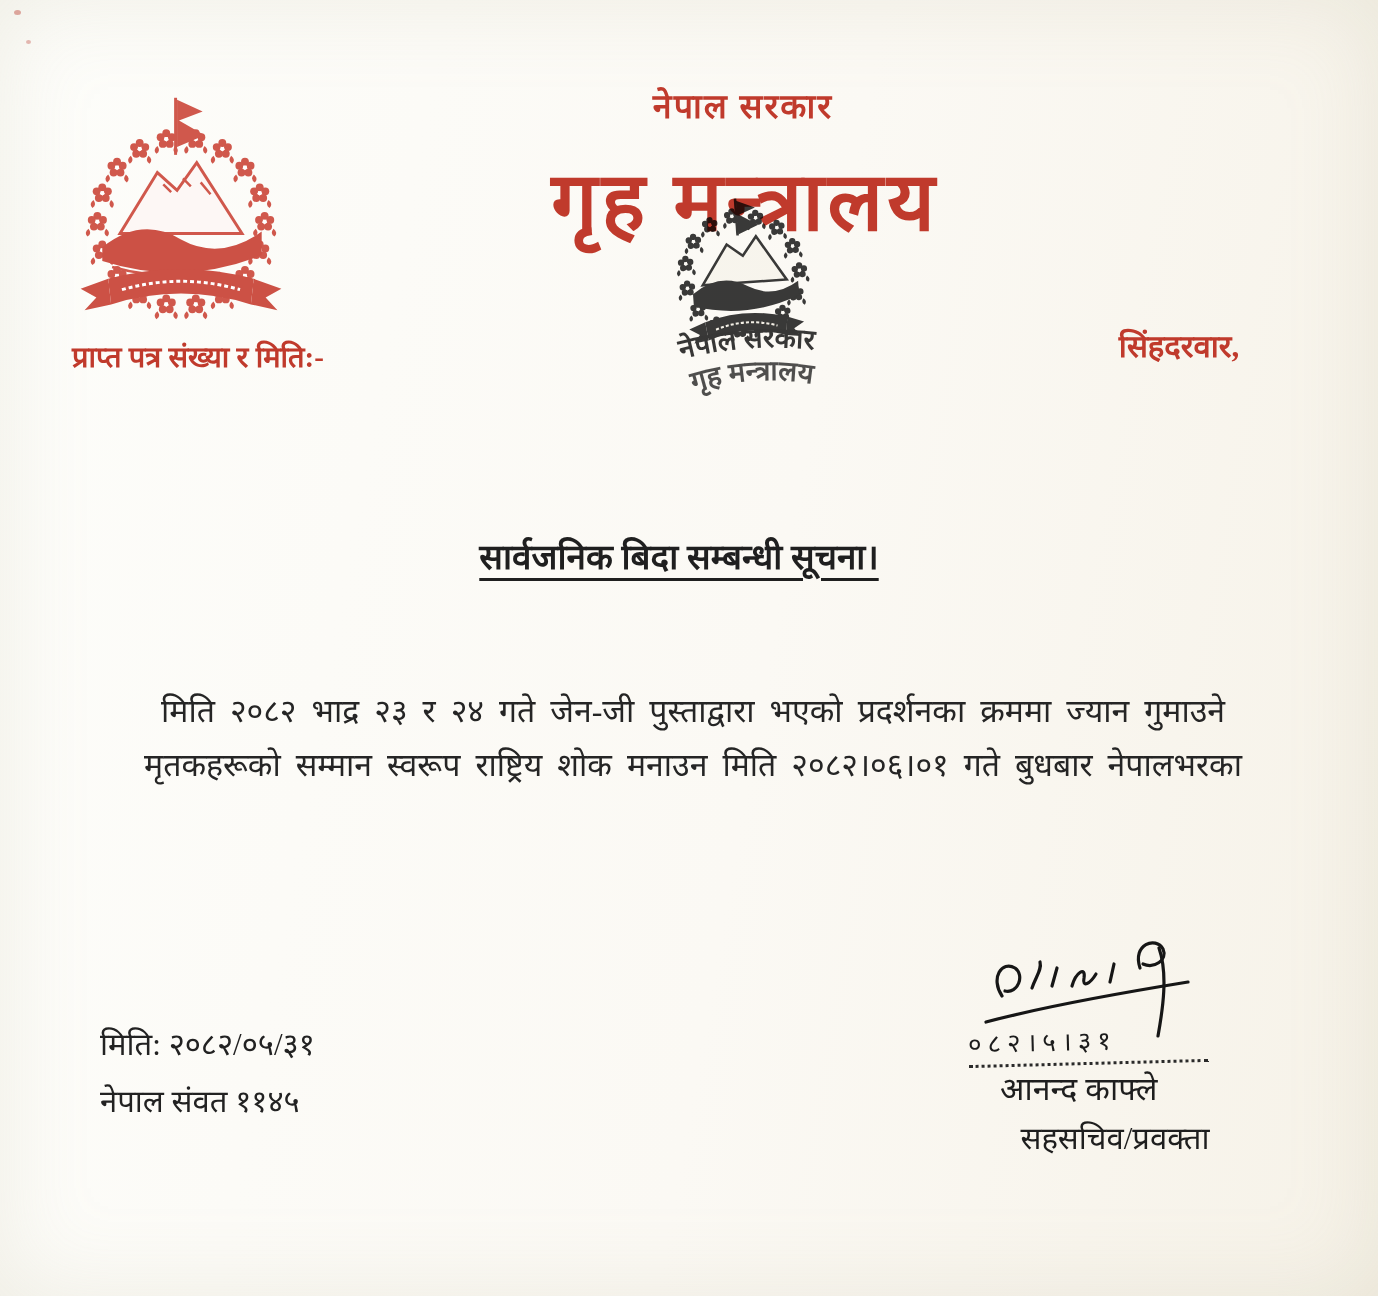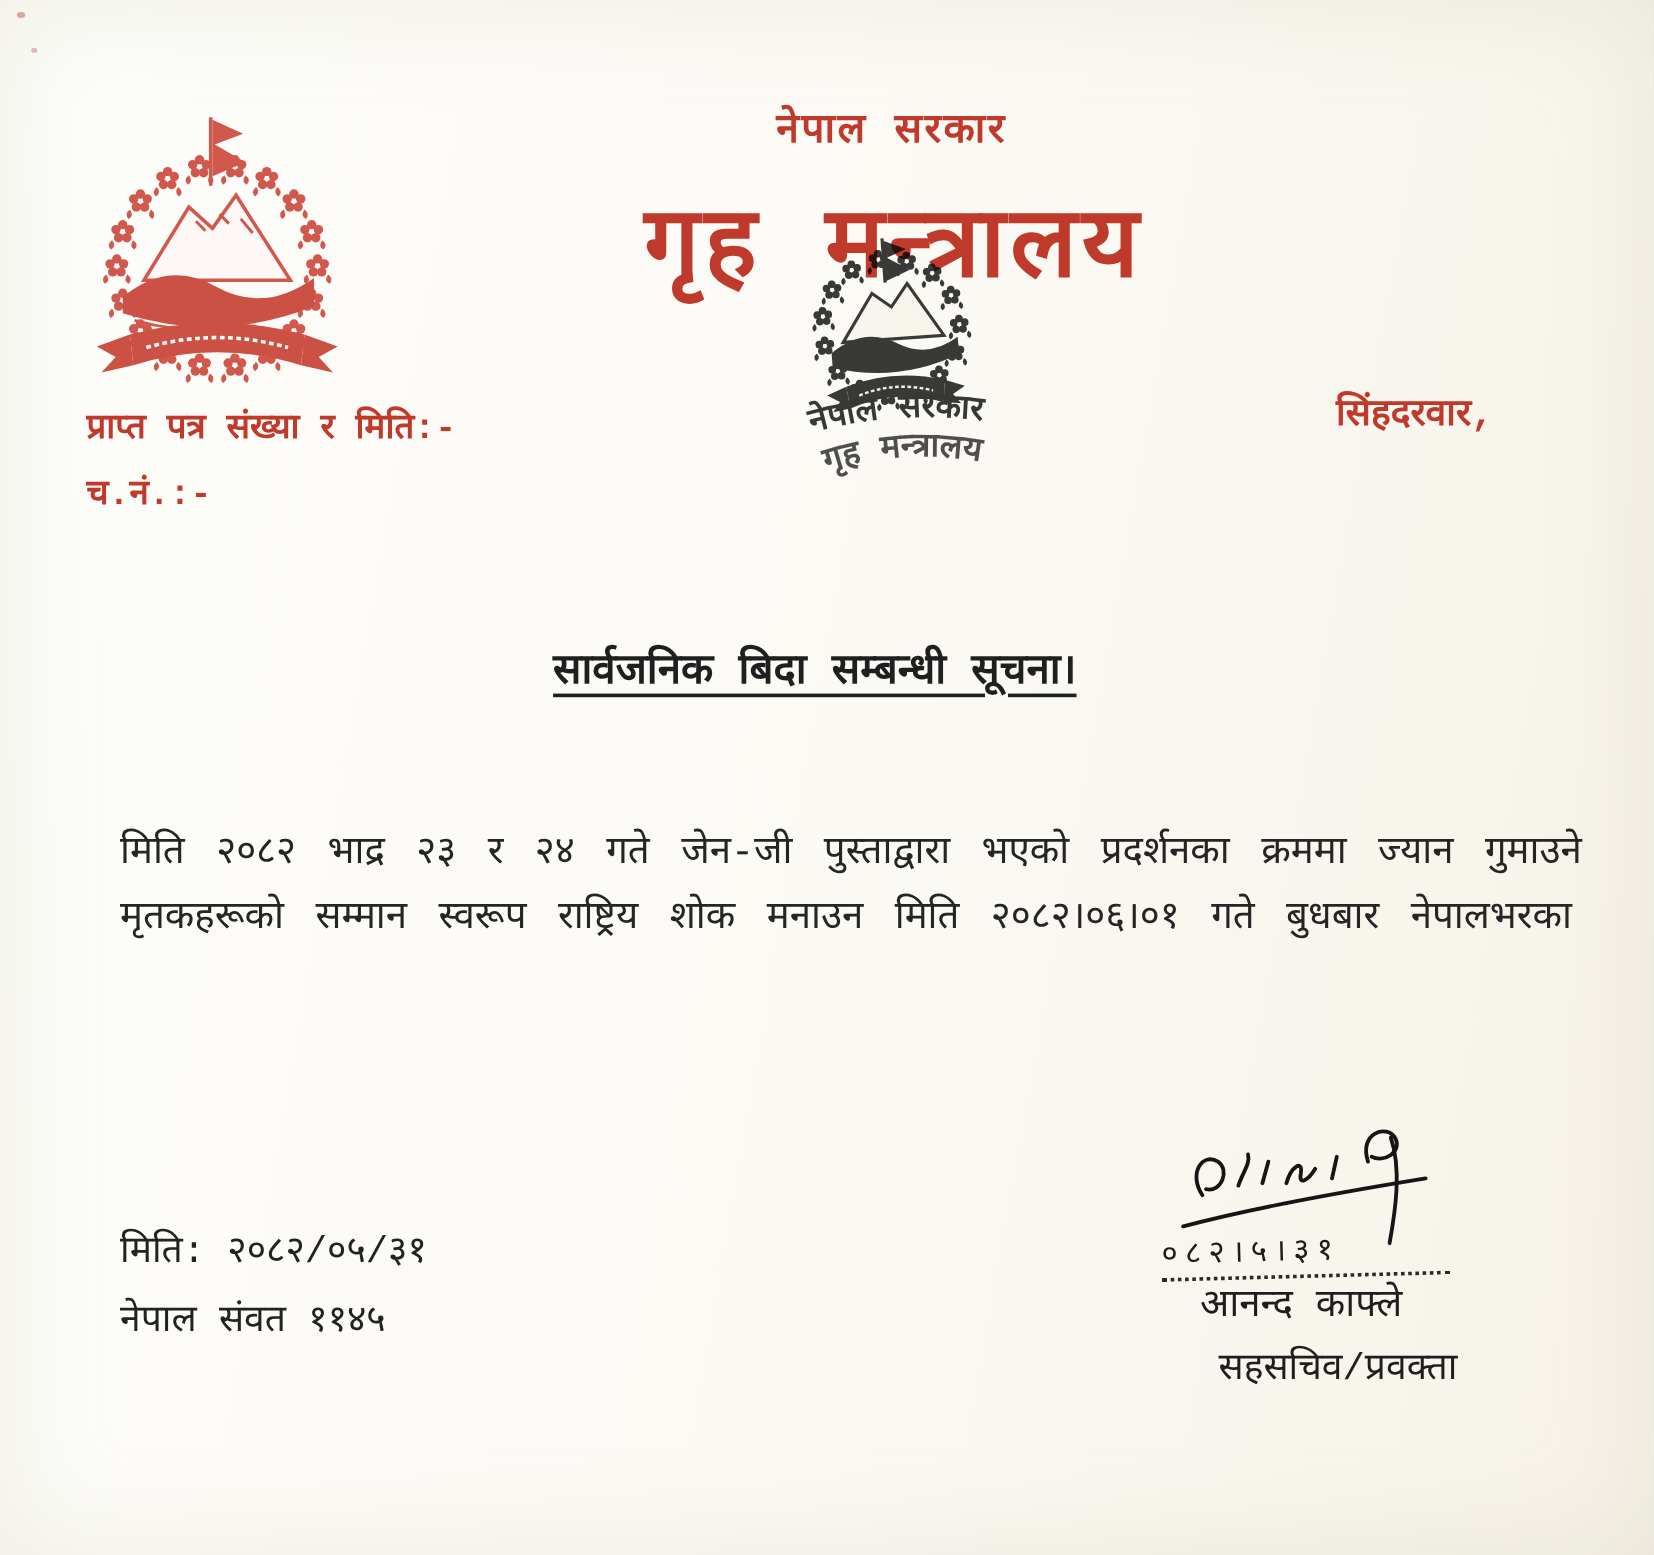--- a/index.html
+++ b/index.html
@@ -3,21 +3,21 @@
 <meta charset="utf-8">
 <style>
   html,body{margin:0;padding:0;background:#e8e6e0;}
   .page{
     position:relative;
     width:1378px;height:1296px;
     margin:0 auto;
     background:linear-gradient(100deg,#fdfdfa 0%,#fbf9f4 55%,#f6f2e8 100%);
     box-shadow:inset 0 0 90px rgba(180,170,140,0.18);
     overflow:hidden;
-    font-family:Liberation Mono, monospace;
+    font-family:Liberation Serif, serif;
     color:#262626;
   }
   .red{color:#c03a2c;}
   .abs{position:absolute;}
 
   .gov-line{
     top:82px;left:0;width:100%;
     text-align:center;text-indent:108px;
     font-size:34px;font-weight:bold;letter-spacing:2px;
   }
@@ -48,21 +48,21 @@
   .notice-title .u{
     text-decoration:underline;
     text-underline-offset:9px;
     text-decoration-thickness:2.5px;
   }
 
   .body-text{
     top:684px;left:100px;width:1186px;
     font-size:32px;line-height:54px;color:#252525;
   }
-  .body-text .line{white-space:nowrap;word-spacing:7px;}
+  .body-text .line{white-space:nowrap;word-spacing:7px;text-align:center;}
 
   .foot-dates{
     top:1016px;left:100px;
     font-size:31px;line-height:57px;color:#222;
   }
 
   .sig-scribble{top:936px;left:982px;width:218px;height:112px;}
   .sig-date{
     top:1022px;left:968px;width:240px;
     font-size:26px;color:#1c1c1c;letter-spacing:6px;
@@ -179,21 +179,20 @@
     <text font-size="27" font-weight="bold" fill="#1c1c1c">
       <textPath href="#arc1" xlink:href="#arc1" startOffset="50%" text-anchor="middle">नेपाल सरकार</textPath>
     </text>
     <text font-size="27" font-weight="bold" fill="#1c1c1c" opacity="0.88">
       <textPath href="#arc2" xlink:href="#arc2" startOffset="50%" text-anchor="middle">गृह मन्त्रालय</textPath>
     </text>
   </svg>
 
   <div class="abs refs red">
     <div>प्राप्त पत्र संख्या र मिति:-</div>
-    <div>च.नं.:-</div>
   </div>
 
   <div class="abs address red">
     <div>सिंहदरवार,</div>
   </div>
 
   <div class="abs notice-title">
     <span class="u">सार्वजनिक बिदा सम्बन्धी सूचना।</span>
   </div>
 

